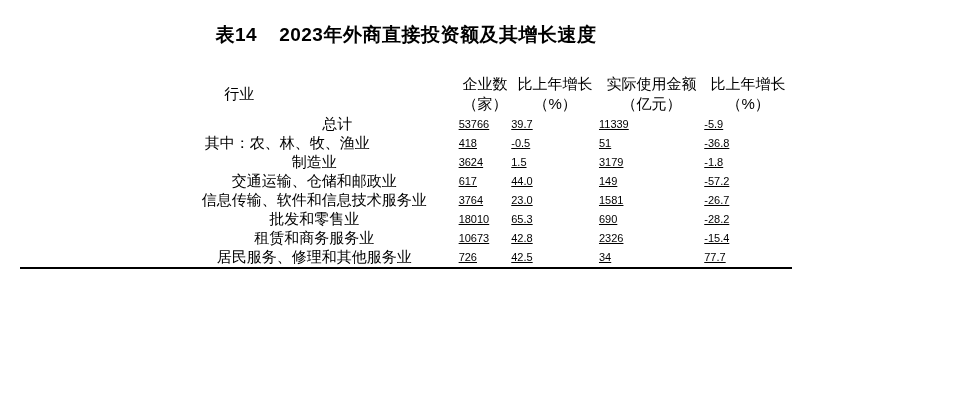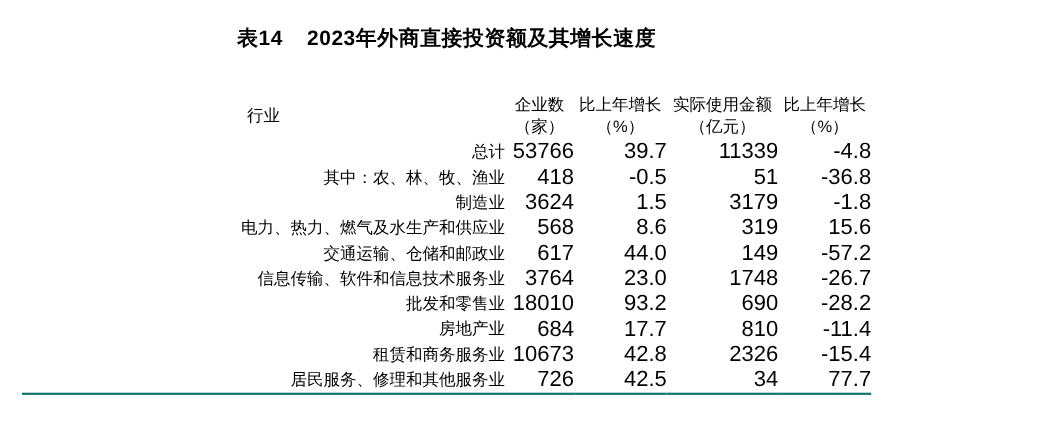--- a/index.html
+++ b/index.html
@@ -25,63 +25,64 @@
     font-weight: bold;
     font-size: 19px;
     letter-spacing: 0.5px;
     padding-top: 22px;
     font-family: "Liberation Sans", "DejaVu Sans", sans-serif;
   }
   .title .tnum {
     margin-right: 22px;
   }
   .table-wrap {
-    margin: 38px auto 0 auto;
+    margin: 26px auto 0 auto;
     width: 772px;
   }
   table.stat {
     width: 772px;
     border-collapse: collapse;
     font-size: 15px;
     font-family: "Liberation Sans", "DejaVu Sans", sans-serif;
   }
   table.stat th,
   table.stat td {
     padding: 0;
     border: 0;
   }
   tbody tr:last-child td {
-    border-bottom: 2px solid #0f766e;
+    border-bottom: 2px solid #000000;
   }
   
   .vsep {
     border-left: 1px solid #000;
   }
   th.colhead {
     font-weight: normal;
     text-align: center;
     vertical-align: middle;
     padding: 6px 4px 7px 4px;
     line-height: 1.35;
     font-size: 15px;
   }
   th.colhead .l2 {
     display: block;
   }
   td.ind {
-    text-align: right;
+    text-align: center;
     padding: 3px 0 3px 0;
     white-space: nowrap;
     font-size: 15px;
   }
   td.num {
-    text-align: right;
+    text-align: left;
     padding: 3px 8px;
-    font-size: 20px;
+    font-size: 11px;
     white-space: nowrap;
+    text-decoration: underline;
   }
   .lead-total {
     padding-left: 196px;
   }
   .lead-qizhong {
     padding-left: 96px;
     font-family: Liberation Serif, serif;
   }
   .lead-item {
     padding-left: 150px;
@@ -123,70 +124,56 @@
             <span class="l2">（%）</span>
           </th>
         </tr>
       </thead>
       <tbody>
           <tr>
             <td class="ind"><span class="lead-total"><span>总计</span></span></td>
             <td class="num vsep">53766</td>
             <td class="num vsep">39.7</td>
             <td class="num vsep">11339</td>
-            <td class="num vsep">-4.8</td>
+            <td class="num vsep">-5.9</td>
           </tr>
           <tr>
             <td class="ind"><span class="lead-qizhong"><span class="qz">其中：</span><span>农、林、牧、渔业</span></span></td>
             <td class="num vsep">418</td>
             <td class="num vsep">-0.5</td>
             <td class="num vsep">51</td>
             <td class="num vsep">-36.8</td>
           </tr>
           <tr>
             <td class="ind"><span class="lead-item"><span>制造业</span></span></td>
             <td class="num vsep">3624</td>
             <td class="num vsep">1.5</td>
             <td class="num vsep">3179</td>
             <td class="num vsep">-1.8</td>
           </tr>
           <tr>
-            <td class="ind"><span class="lead-item"><span>电力、热力、燃气及水生产和供应业</span></span></td>
-            <td class="num vsep">568</td>
-            <td class="num vsep">8.6</td>
-            <td class="num vsep">319</td>
-            <td class="num vsep">15.6</td>
-          </tr>
-          <tr>
             <td class="ind"><span class="lead-item"><span>交通运输、仓储和邮政业</span></span></td>
             <td class="num vsep">617</td>
             <td class="num vsep">44.0</td>
             <td class="num vsep">149</td>
             <td class="num vsep">-57.2</td>
           </tr>
           <tr>
             <td class="ind"><span class="lead-item"><span>信息传输、软件和信息技术服务业</span></span></td>
             <td class="num vsep">3764</td>
             <td class="num vsep">23.0</td>
-            <td class="num vsep">1748</td>
+            <td class="num vsep">1581</td>
             <td class="num vsep">-26.7</td>
           </tr>
           <tr>
             <td class="ind"><span class="lead-item"><span>批发和零售业</span></span></td>
             <td class="num vsep">18010</td>
-            <td class="num vsep">93.2</td>
+            <td class="num vsep">65.3</td>
             <td class="num vsep">690</td>
             <td class="num vsep">-28.2</td>
-          </tr>
-          <tr>
-            <td class="ind"><span class="lead-item"><span>房地产业</span></span></td>
-            <td class="num vsep">684</td>
-            <td class="num vsep">17.7</td>
-            <td class="num vsep">810</td>
-            <td class="num vsep">-11.4</td>
           </tr>
           <tr>
             <td class="ind"><span class="lead-item"><span>租赁和商务服务业</span></span></td>
             <td class="num vsep">10673</td>
             <td class="num vsep">42.8</td>
             <td class="num vsep">2326</td>
             <td class="num vsep">-15.4</td>
           </tr>
           <tr>
             <td class="ind"><span class="lead-item"><span>居民服务、修理和其他服务业</span></span></td>

